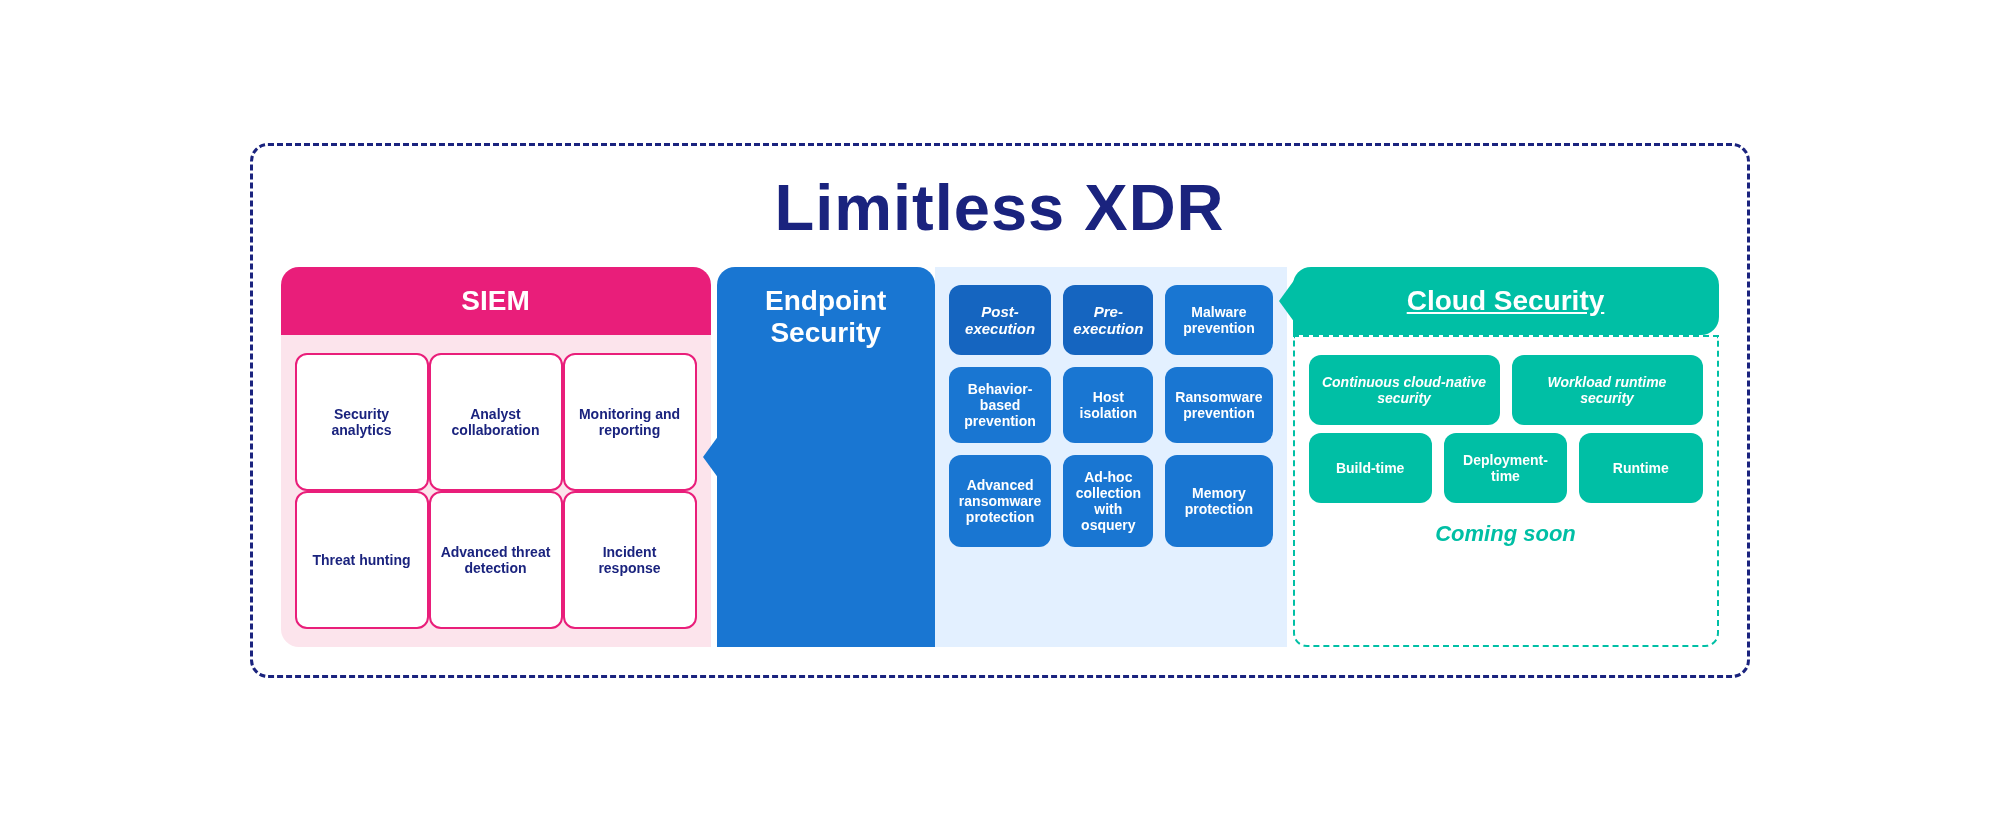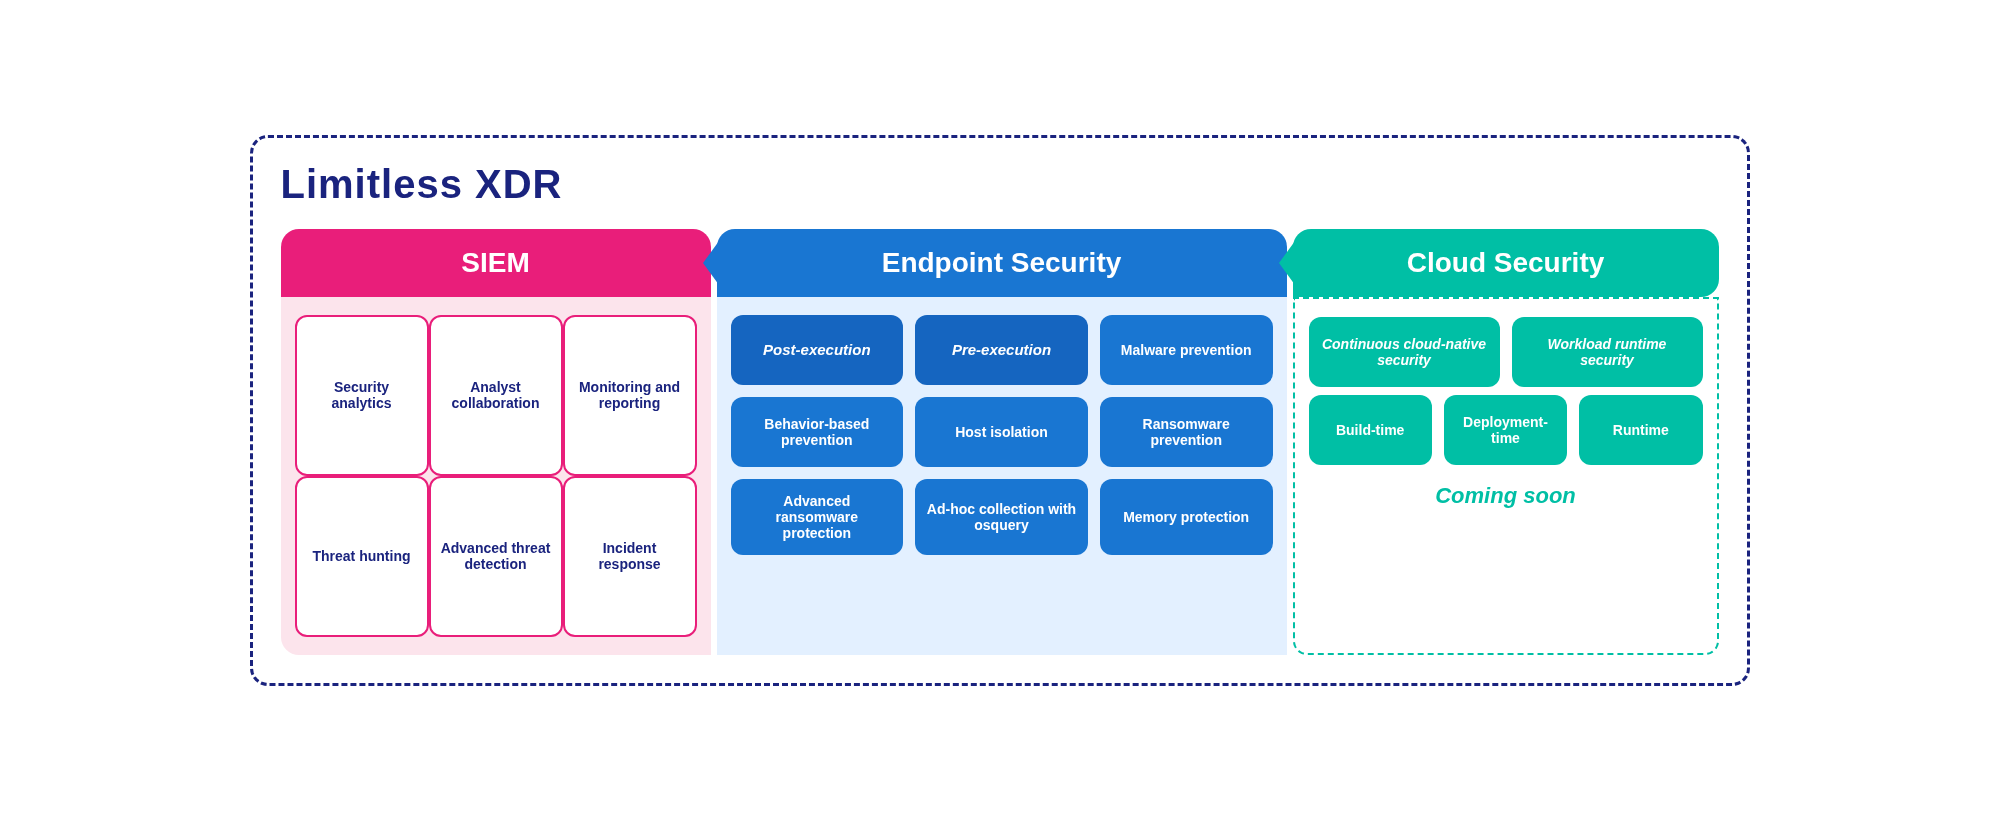--- a/index.html
+++ b/index.html
@@ -14,21 +14,22 @@
     }
     .outer-container {
       border: 3px dashed #1a237e;
       border-radius: 18px;
       padding: 24px 28px 28px 28px;
       width: 1500px;
       max-width: 100%;
       background: #fff;
     }
     .main-title {
-      font-size: 40px;
+      text-align: center;
+      font-size: 65px;
       font-weight: 900;
       color: #1a237e;
       margin-bottom: 22px;
       letter-spacing: 1px;
     }
 
     
     .siem-section {
       flex: 0 0 430px;
       display: flex;
@@ -63,21 +64,21 @@
       display: flex;
       align-items: center;
       justify-content: center;
       min-height: 70px;
     }
 
     
     .endpoint-section {
       flex: 0 0 570px;
       display: flex;
-      flex-direction: column;
+      flex-direction: row;
       margin-left: -2px;
     }
     .endpoint-banner {
       background: #1976d2;
       border-radius: 18px 18px 0 0;
       padding: 18px 10px;
       text-align: center;
       font-size: 28px;
       font-weight: 800;
       color: #fff;
@@ -132,20 +133,21 @@
     }
     .cloud-banner {
       background: #00bfa5;
       border-radius: 18px 18px 18px 0;
       padding: 18px 10px;
       text-align: center;
       font-size: 28px;
       font-weight: 800;
       color: #fff;
       position: relative;
+      text-decoration: underline;
     }
     .cloud-banner::before {
       content: '';
       position: absolute;
       left: -14px;
       top: 50%;
       transform: translateY(-50%);
       width: 0;
       height: 0;
       border-top: 22px solid transparent;

